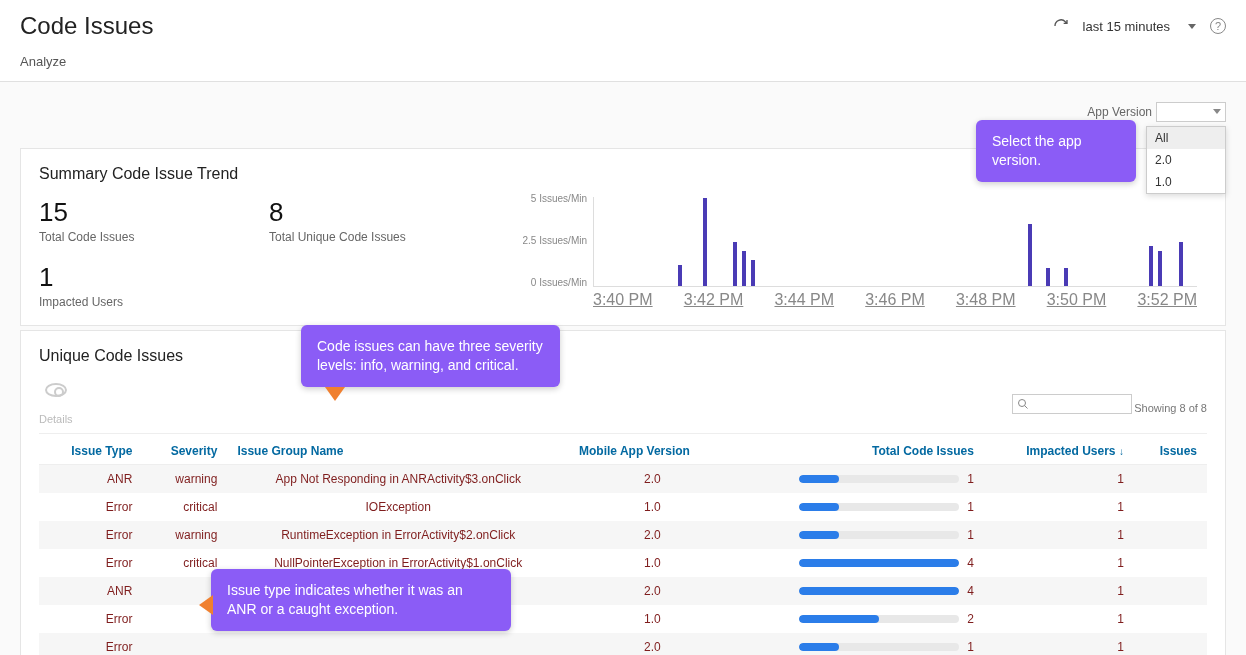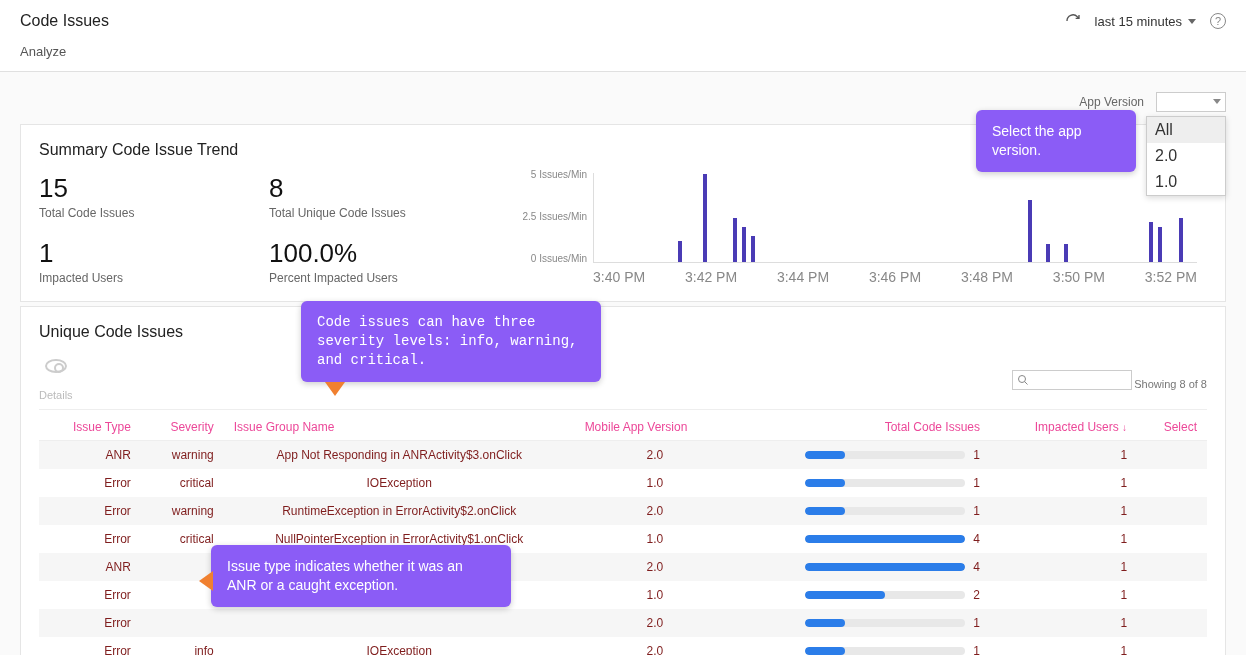--- a/index.html
+++ b/index.html
@@ -1,62 +1,62 @@
 <!DOCTYPE html>
 <html><head>
 <meta charset="utf-8">
 <style>
 * { box-sizing: border-box; margin: 0; padding: 0; }
 body { font-family: -apple-system, BlinkMacSystemFont, "Segoe UI", Helvetica, Arial, sans-serif; background: #fff; color: #333; font-size: 13px; }
 .header { display: flex; align-items: center; justify-content: space-between; padding: 12px 20px 0 20px; }
-.header h1 { font-size: 16px; font-weight: 400; color: #222; }
+.header h1 { font-size: 24px; font-weight: 400; color: #222; }
 .header-right { display: flex; align-items: center; gap: 14px; }
 .tabs { display: flex; gap: 30px; padding: 14px 20px 0 20px; border-bottom: 1px solid #e0e0e0; }
 .tab { padding: 0 0 10px 0; font-size: 13px; color: #555; cursor: pointer; border-bottom: 2px solid transparent; }
 .tab.active { color: #222; font-weight:600; border-bottom: 2px solid #6b3fa0; }
 .content { padding: 20px; background: #fafafa; position: relative; }
-.app-version-row { display: flex; justify-content: flex-end; align-items: center; gap: 12px; margin-bottom: 12px; font-size: 12px; color: #666; position: relative; }
+.app-version-row { display: flex; justify-content: flex-end; align-items: center; gap: 4px; margin-bottom: 26px; font-size: 12px; color: #666; position: relative; }
 .select-box { border: 1px solid #ccc; background: #fff; padding: 2px 18px 2px 6px; min-width: 70px; height: 20px; position: relative; cursor: pointer; }
 .select-caret { position: absolute; right: 4px; top: 6px; width: 0; height: 0; border-left: 4px solid transparent; border-right:4px solid transparent; border-top:5px solid #888; }
 .dropdown { position: absolute; right: 20px; top: 44px; width: 80px; background: #fff; border: 1px solid #ccc; box-shadow: 0 2px 6px rgba(0,0,0,0.15); z-index: 30; }
-.dropdown-item { padding: 4px 8px; font-size: 16px; cursor: pointer; }
+.dropdown-item { padding: 4px 8px; font-size: 12px; cursor: pointer; }
 .dropdown-item.sel { background: #eee; }
 .card { background: #fff; border: 1px solid #e5e5e5; padding: 16px 18px; margin-bottom: 4px; position: relative; }
 .card h2 { font-size: 16px; font-weight: 400; color: #222; margin-bottom: 14px; }
 .summary-grid { display: flex; gap: 40px; }
 .summary-left { display: grid; grid-template-columns: 200px 200px; gap: 18px 30px; }
 .metric-val { font-size: 26px; font-weight: 300; color: #111; }
 .metric-lbl { font-size: 12px; color: #666; margin-top: 2px; }
 .chart-wrap { flex: 1; position: relative; min-height: 110px; }
 .ylab { position: absolute; right: calc(100% - 78px); font-size: 10px; color: #888; text-align: right; width: 80px; }
 .chart-area { position: absolute; left: 84px; right: 10px; top: 0; bottom: 22px; border-left: 1px solid #ddd; border-bottom:1px solid #ddd; }
-.xaxis { position: absolute; left: 84px; right: 10px; bottom: 0; display:flex; justify-content: space-between; font-size: 14px; color: #888; }
+.xaxis { position: absolute; left: 84px; right: 10px; bottom: 0; display:flex; justify-content: space-between; font-size: 16px; color: #888; text-decoration: underline; }
 .bar { position: absolute; bottom:0; width:4px; background: #4a3bb5; }
 .callout { position: absolute; background: #8b5cf6; color: #fff; padding: 12px 16px; border-radius: 6px; font-size: 14px; line-height: 1.35; z-index: 20; box-shadow: 0 2px 6px rgba(0,0,0,0.2); }
 .callout .tail { position: absolute; width:0; height:0; }
 .callout.right .tail { left: -12px; bottom: 16px; border-top:10px solid transparent; border-bottom:10px solid transparent; border-right:14px solid #f08030; }
 .callout.down .tail { left: 24px; top: 100%; border-left:10px solid transparent; border-right:10px solid transparent; border-top:14px solid #f08030; }
 .details-row { display:flex; align-items:center; justify-content:space-between; padding: 4px 0 8px 0; border-bottom:1px solid #eee; margin-bottom:4px; }
 .details-left { display:flex; flex-direction:column; align-items:center; color:#bbb; gap:16px; }
 .eye { width:22px; height:14px; border:2px solid #ccc; border-radius: 60% 60% 60% 60%; position:relative; }
 .eye::after { content:''; position:absolute; left:7px; top:2px; width:6px; height:6px; border:2px solid #ccc; border-radius:50%; }
 .search-row { display:flex; flex-direction:row; align-items:flex-end; gap:2px; }
 .search-box { border:1px solid #ccc; padding:2px 4px 2px 22px; width:120px; height:20px; position:relative; }
 .search-box .mag { position:absolute; left:4px; top:3px; }
 table.issue { width: 100%; border-collapse: collapse; font-size: 12px; }
-table.issue th { text-align: right; font-weight: 400; color: #ec4899; padding: 6px 10px; border-bottom:1px solid #eee; }
+table.issue th { text-align: right; font-weight: 700; color: #0369a1; padding: 6px 10px; border-bottom:1px solid #eee; }
 table.issue th.l { text-align: left; }
 table.issue td { padding: 7px 10px; text-align: right; color: #7f1d1d; }
 table.issue td.l { text-align: center; }
 table.issue tbody tr:nth-child(odd) { background: #f6f6f6; }
 .barcell { display:flex; align-items:center; justify-content:flex-end; gap:8px; }
 .barbg { width:160px; height:8px; background:#e8e8e8; border-radius:4px; overflow:hidden; }
 .barfill { height:100%; background:#2b7de9; border-radius:4px; }
 .refresh-icon { width:16px; height:16px; cursor:pointer; }
-.time-sel { display:flex; align-items:center; gap:6px; cursor:pointer; color:#333; font-size:13px; }
+.time-sel { display:flex; align-items:center; gap:18px; cursor:pointer; color:#333; font-size:13px; }
 .chev { width:0; height:0; border-left:4px solid transparent; border-right:4px solid transparent; border-top:5px solid #666; }
 .help { width:16px; height:16px; border:1.5px solid #888; border-radius:50%; display:flex; align-items:center; justify-content:center; font-size:11px; color:#888; cursor:pointer; }
 .sort-arrow { font-size:10px; }
 </style>
 </head>
 <body>
 
 <div class="header">
   <h1>Code Issues</h1>
   <div class="header-right">
@@ -102,24 +102,20 @@
             <div class="metric-val">15</div>
             <div class="metric-lbl">Total Code Issues</div>
           </div>
           <div>
             <div class="metric-val">8</div>
             <div class="metric-lbl">Total Unique Code Issues</div>
           </div>
           <div>
             <div class="metric-val">1</div>
             <div class="metric-lbl">Impacted Users</div>
-          </div>
-          <div>
-            <div class="metric-val">100.0%</div>
-            <div class="metric-lbl">Percent Impacted Users</div>
           </div>
         </div>
       <div class="chart-wrap">
         <div class="ylab" style="top:-4px;">5 Issues/Min</div>
         <div class="ylab" style="top:38px;">2.5 Issues/Min</div>
         <div class="ylab" style="top:80px;">0 Issues/Min</div>
         <div class="chart-area" id="chart-area">
             <div class="bar" style="left: 14%; height: 21.12px;"></div>
             <div class="bar" style="left: 18%; height: 88px;"></div>
             <div class="bar" style="left: 23%; height: 44px;"></div>
@@ -141,21 +137,21 @@
             <span>3:50 PM</span>
             <span>3:52 PM</span>
           </div>
       </div>
     </div>
   </div>
 
   <div class="card" style="position:relative;">
     <h2>Unique Code Issues</h2>
 
-    <div class="callout down" style="top:-6px; left:280px; width:300px;font-family:Liberation Mono, monospace;">
+    <div class="callout down" style="top:-6px; left:280px; width:259px;">
       <span>Code issues can have three severity levels: info, warning, and critical.</span>
       <div class="tail"></div>
     </div>
 
     <div class="callout right" style="top:238px; left:190px; width:300px;">
       <span>Issue type indicates whether it was an ANR or a caught exception.</span>
       <div class="tail"></div>
     </div>
 
     <div class="details-row">
@@ -176,21 +172,21 @@
 
     <table class="issue">
       <thead>
           <tr id="thead-row">
             <th>Issue Type</th>
             <th>Severity</th>
             <th class="l">Issue Group Name</th>
             <th class="l">Mobile App Version</th>
             <th>Total Code Issues</th>
             <th>Impacted Users <span class="sort-arrow">↓</span></th>
-            <th>Select</th>
+            <th>Issues</th>
           </tr>
         </thead>
       <tbody id="tbody">
           <tr>
             <td>ANR</td>
             <td>warning</td>
             <td class="l">App Not Responding in ANRActivity$3.onClick</td>
             <td class="l">2.0</td>
             <td>
               <div class="barcell">

